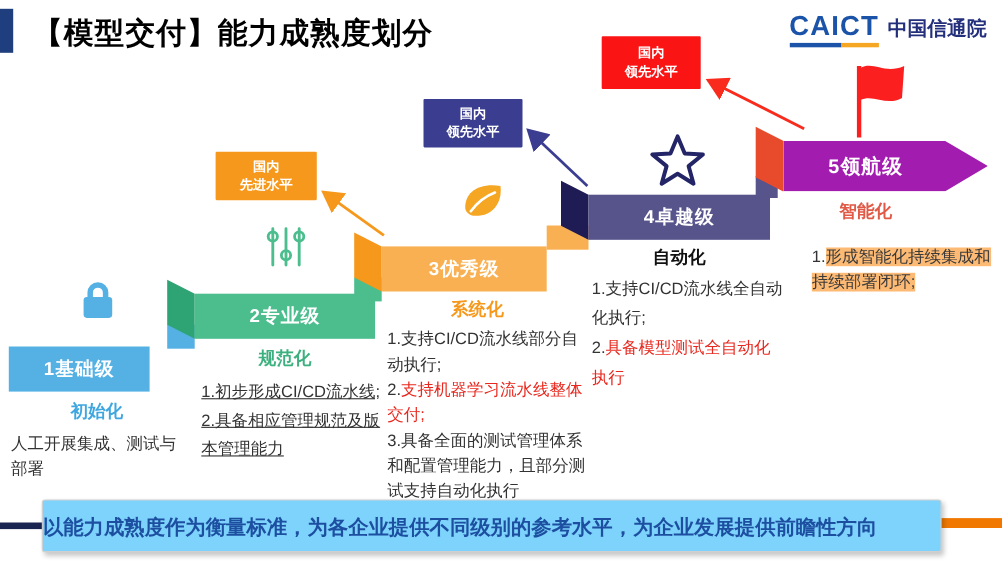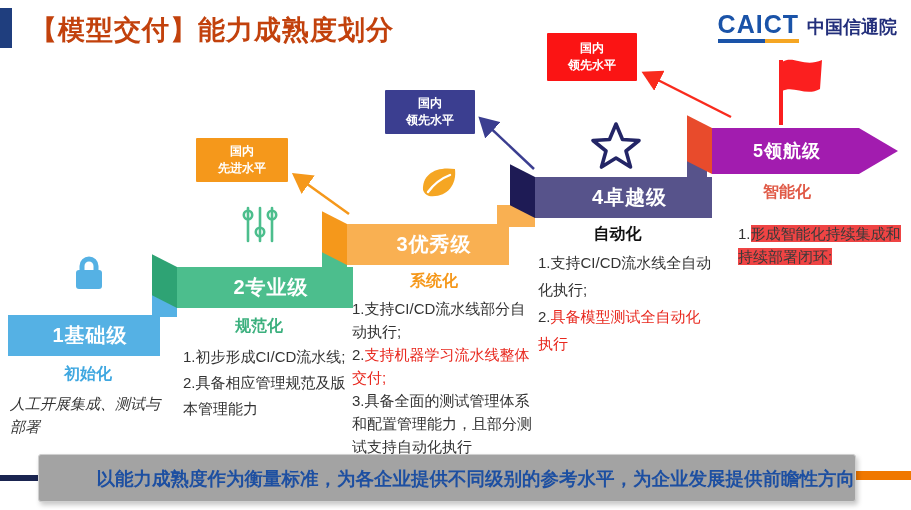--- a/index.html
+++ b/index.html
@@ -1,53 +1,53 @@
 <!DOCTYPE html>
 <html><head>
 <meta charset="utf-8">
 <style>
   html,body{margin:0;padding:0;background:#fff;}
   #slide{position:relative;width:911px;height:510px;background:#fff;overflow:hidden;
          font-family:"Liberation Sans","DejaVu Sans",sans-serif;}
   .abs{position:absolute;}
   
   .accent-bar{left:0;top:8px;width:12px;height:40px;background:#1F3E7E;}
-  .page-title{left:30px;top:12px;font-size:27px;font-weight:bold;color:#c2410c;letter-spacing:1px;white-space:nowrap;}
+  .page-title{left:30px;top:12px;font-size:27px;font-weight:bold;color:#000000;letter-spacing:1px;white-space:nowrap;}
   .logo{right:14px;top:12px;display:flex;align-items:baseline;gap:8px;}
   .logo-en{font-size:25px;font-weight:bold;color:#1A53A8;letter-spacing:1px;line-height:1;}
   .logo-underline{display:flex;height:4px;margin-top:2px;}
   .logo-underline .u1{width:58%;background:#1A53A8;}
   .logo-underline .u2{width:42%;background:#F5A623;}
   .logo-cn{font-size:18px;font-weight:bold;color:#232F7B;line-height:1;}
   
   .badge{border-radius:1px;color:#fff;font-weight:bold;font-size:12px;line-height:17px;
          display:flex;flex-direction:column;align-items:center;justify-content:center;text-align:center;}
   .badge-advanced{left:196px;top:138px;width:92px;height:44px;background:#F5981B;}
   .badge-leading{left:385px;top:90px;width:90px;height:44px;background:#3B3E90;}
   .badge-excellent{left:547px;top:33px;width:90px;height:48px;background:#FB1414;}
   
   .bar{height:41px;display:flex;align-items:center;justify-content:center;
-       color:#fff;font-weight:bold;font-size:20px;letter-spacing:1px;padding-left:12px;}
+       color:#fff;font-weight:bold;font-size:17px;letter-spacing:1px;}
   .edge{width:25px;height:41px;transform:skewY(27deg);transform-origin:100% 50%;}
   .sliver{position:absolute;}
   .keyword{font-weight:bold;font-size:16px;text-align:center;}
   .body-text{font-size:15px;color:#333;line-height:23px;}
   .body-item{margin:0;}
   .red{color:#E8281E;}
-  .hl{background:#ef4444;color:#3A3A3A;}
-  
-  .s1-bar{left:8px;top:315px;width:140px;background:#55B1E4;}
+  .hl{background:#fdba74;color:#3A3A3A;}
+  
+  .s1-bar{left:8px;top:315px;width:128px;background:#55B1E4;}
   .s1-kw{left:8px;top:364px;width:160px;color:#3FA7E0;}
-  .s1-body{left:10px;top:392px;width:164px;font-style:italic;}
+  .s1-body{left:10px;top:392px;width:164px;}
   
   .s2-sliver{left:152px;top:295px;width:25px;height:22px;background:#55B1E4;}
   .s2-edge{left:152px;top:267px;background:#2EA374;}
   .s2-bar{left:177px;top:267px;width:164px;background:#4CBE8D;}
   .s2-kw{left:177px;top:316px;width:164px;color:#3CB07E;}
-  .s2-body{left:183px;top:344px;width:168px;line-height:26px;}
+  .s2-body{left:183px;top:344px;width:168px;line-height:26px;text-decoration:underline;}
   
   .s3-sliver{left:322px;top:252px;width:25px;height:22px;background:#4CBE8D;}
   .s3-edge{left:322px;top:224px;background:#F5981B;}
   .s3-bar{left:347px;top:224px;width:150px;background:#F9B052;}
   .s3-kw{left:347px;top:271px;width:174px;color:#F5981B;}
   .s3-body{left:352px;top:297px;width:182px;}
   
   .s4-sliver{left:497px;top:205px;width:38px;height:22px;background:#F9B052;}
   .s4-edge{left:510px;top:177px;background:#1E1B55;}
   .s4-bar{left:535px;top:177px;width:165px;background:#57538B;}
@@ -60,23 +60,23 @@
           clip-path:polygon(0 0,79% 0,100% 50%,79% 100%,0 100%);
           display:flex;align-items:center;justify-content:center;padding-right:36px;box-sizing:border-box;
           color:#fff;font-weight:bold;font-size:18px;letter-spacing:1px;}
   .s5-kw{left:712px;top:182px;width:150px;color:#E05A47;}
   .s5-body{left:738px;top:222px;width:168px;}
   
   .icon{pointer-events:none;}
   
   .footer-line-left{left:0;top:475px;width:40px;height:6px;background:#1A2450;}
   .footer-line-right{left:845px;top:471px;width:66px;height:9px;background:#F07800;}
-  .footer-box{left:38px;top:454px;width:816px;height:46px;background:#a3a3a3;border:1px solid #CFCFCF;
+  .footer-box{left:38px;top:454px;width:816px;height:46px;background:#7dd3fc;border:1px solid #CFCFCF;
               border-radius:3px;box-shadow:2px 3px 5px rgba(0,0,0,.22);
-              display:flex;align-items:center;justify-content:flex-end;font-family:Liberation Serif, serif;}
+              display:flex;align-items:center;justify-content:flex-start;font-family:Liberation Serif, serif;}
   .footer-text{font-size:18.5px;font-weight:bold;color:#1D4FA1;white-space:nowrap;}
   .overlay{left:0;top:0;pointer-events:none;}
 </style>
 </head>
 <body>
 
 <div id="slide">
 
   <div class="abs accent-bar"></div>
   <div class="abs page-title">【模型交付】能力成熟度划分</div>

